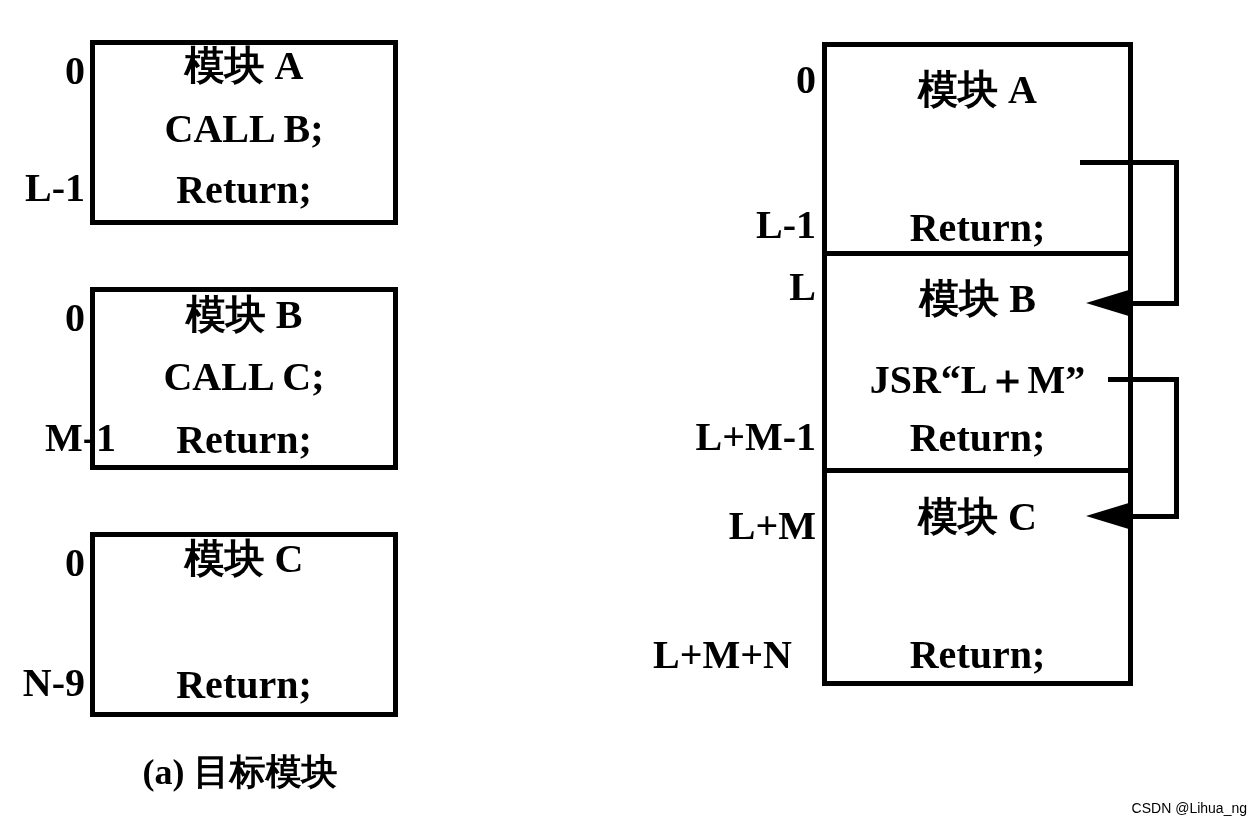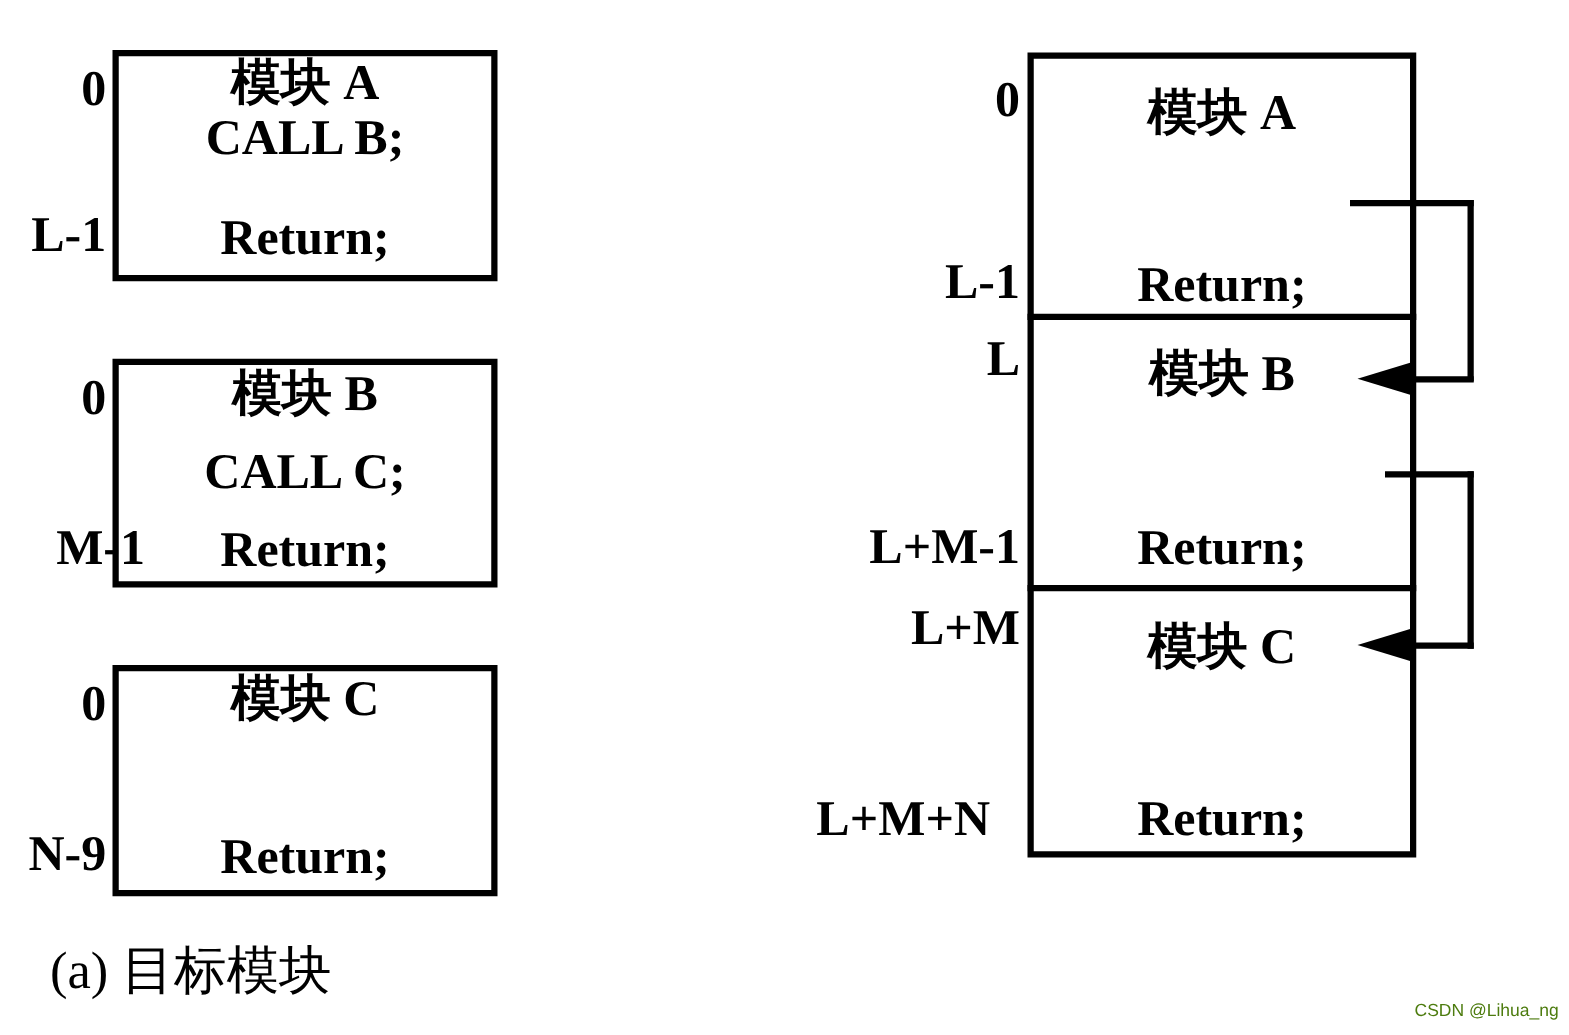--- a/index.html
+++ b/index.html
@@ -10,33 +10,33 @@
   .box{position:absolute;border:5px solid #000;box-sizing:border-box;background:#fff;}
   .row{position:absolute;height:44px;line-height:44px;font-size:40px;font-weight:bold;
        text-align:center;white-space:nowrap;}
   .addr{position:absolute;height:44px;line-height:44px;font-size:40px;font-weight:bold;
         text-align:right;white-space:nowrap;}
   .hline,.vline{position:absolute;background:#000;}
   .divider{position:absolute;height:5px;background:#000;}
   .arrowhead{position:absolute;width:0;height:0;
      border-top:14px solid transparent;border-bottom:14px solid transparent;
      border-right:46px solid #000;}
-  .caption{position:absolute;width:400px;font-size:42px;font-weight:normal;
-     text-align:left;white-space:nowrap;}
+  .caption{position:absolute;width:400px;font-size:36px;font-weight:bold;
+     text-align:center;white-space:nowrap;}
   .watermark{position:absolute;right:8px;top:800px;font-size:14px;
-     font-family:"Liberation Sans","DejaVu Sans",sans-serif;color:#4d7c0f;white-space:nowrap;}
+     font-family:"Liberation Sans","DejaVu Sans",sans-serif;color:#000000;white-space:nowrap;}
 </style>
 </head>
 <body>
 
 <div id="canvas">
 
   <div class="box" style="left:90px;top:40px;width:308px;height:185px;"></div>
   <div class="row" style="left:95px;top:44px;width:298px;">模块 A</div>
-  <div class="row" style="left:95px;top:88px;width:298px;">CALL B;</div>
+  <div class="row" style="left:95px;top:107px;width:298px;">CALL B;</div>
   <div class="row" style="left:95px;top:168px;width:298px;">Return;</div>
   <div class="addr" style="left:0px;top:49px;width:85px;">0</div>
   <div class="addr" style="left:0px;top:166px;width:85px;">L-1</div>
 
   <div class="box" style="left:90px;top:287px;width:308px;height:183px;"></div>
   <div class="row" style="left:95px;top:293px;width:298px;">模块 B</div>
   <div class="row" style="left:95px;top:355px;width:298px;">CALL C;</div>
   <div class="row" style="left:95px;top:418px;width:298px;">Return;</div>
   <div class="addr" style="left:0px;top:296px;width:85px;">0</div>
   <div class="addr" style="left:0px;top:416px;width:85px;padding-left:31px;">M-1</div>
@@ -50,30 +50,31 @@
   <div class="caption" style="left:40px;top:748px;">(a) 目标模块</div>
 
   <div class="box" style="left:822px;top:42px;width:311px;height:644px;"></div>
   <div class="divider" style="left:822px;top:251px;width:311px;"></div>
   <div class="divider" style="left:822px;top:468px;width:311px;"></div>
 
   <div class="row" style="left:827px;top:68px;width:301px;">模块 A</div>
   <div class="row" style="left:827px;top:206px;width:301px;">Return;</div>
 
   <div class="row" style="left:827px;top:277px;width:301px;">模块 B</div>
+  <div class="row" style="left:827px;top:358px;width:301px;">JSR“L＋M”</div>
   <div class="row" style="left:827px;top:416px;width:301px;">Return;</div>
 
   <div class="row" style="left:827px;top:495px;width:301px;">模块 C</div>
   <div class="row" style="left:827px;top:633px;width:301px;">Return;</div>
 
   <div class="addr" style="left:560px;top:58px;width:256px;">0</div>
   <div class="addr" style="left:560px;top:203px;width:256px;">L-1</div>
   <div class="addr" style="left:560px;top:265px;width:256px;">L</div>
   <div class="addr" style="left:560px;top:415px;width:256px;font-family:Liberation Serif, serif;">L+M-1</div>
-  <div class="addr" style="left:560px;top:480px;width:256px;">L+M</div>
+  <div class="addr" style="left:560px;top:504px;width:256px;">L+M</div>
   <div class="addr" style="left:536px;top:633px;width:256px;">L+M+N</div>
 
   <div class="hline" style="left:1080px;top:160px;width:99px;height:5px;"></div>
   <div class="vline" style="left:1174px;top:160px;width:5px;height:145px;"></div>
   <div class="hline" style="left:1131px;top:301px;width:48px;height:5px;"></div>
   <div class="arrowhead" style="left:1086px;top:289px;"></div>
 
   <div class="hline" style="left:1108px;top:377px;width:71px;height:5px;"></div>
   <div class="vline" style="left:1174px;top:377px;width:5px;height:142px;"></div>
   <div class="hline" style="left:1131px;top:514px;width:48px;height:5px;"></div>

